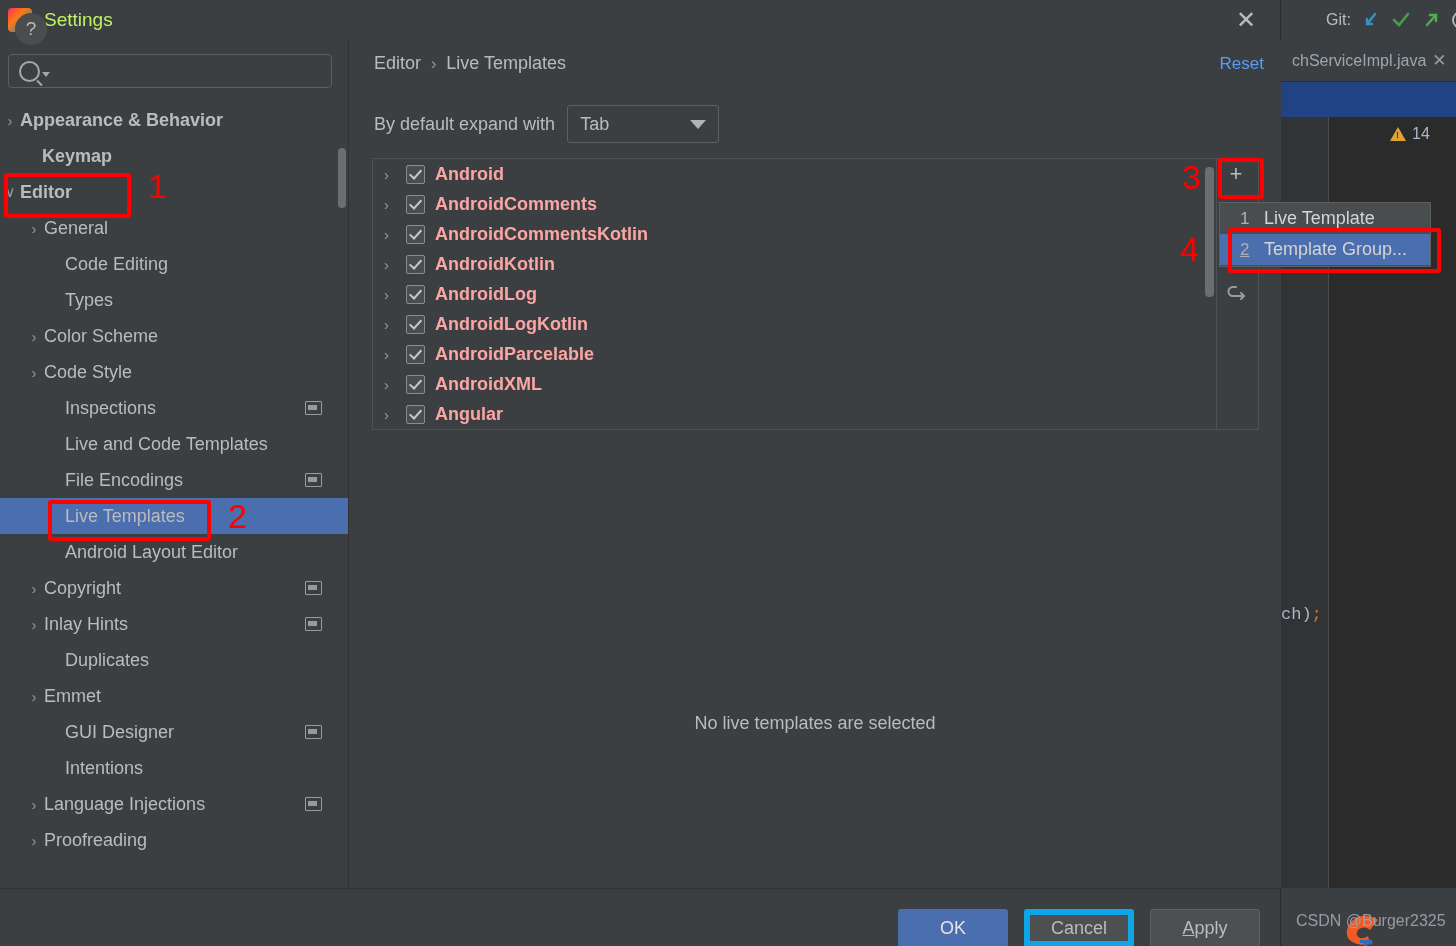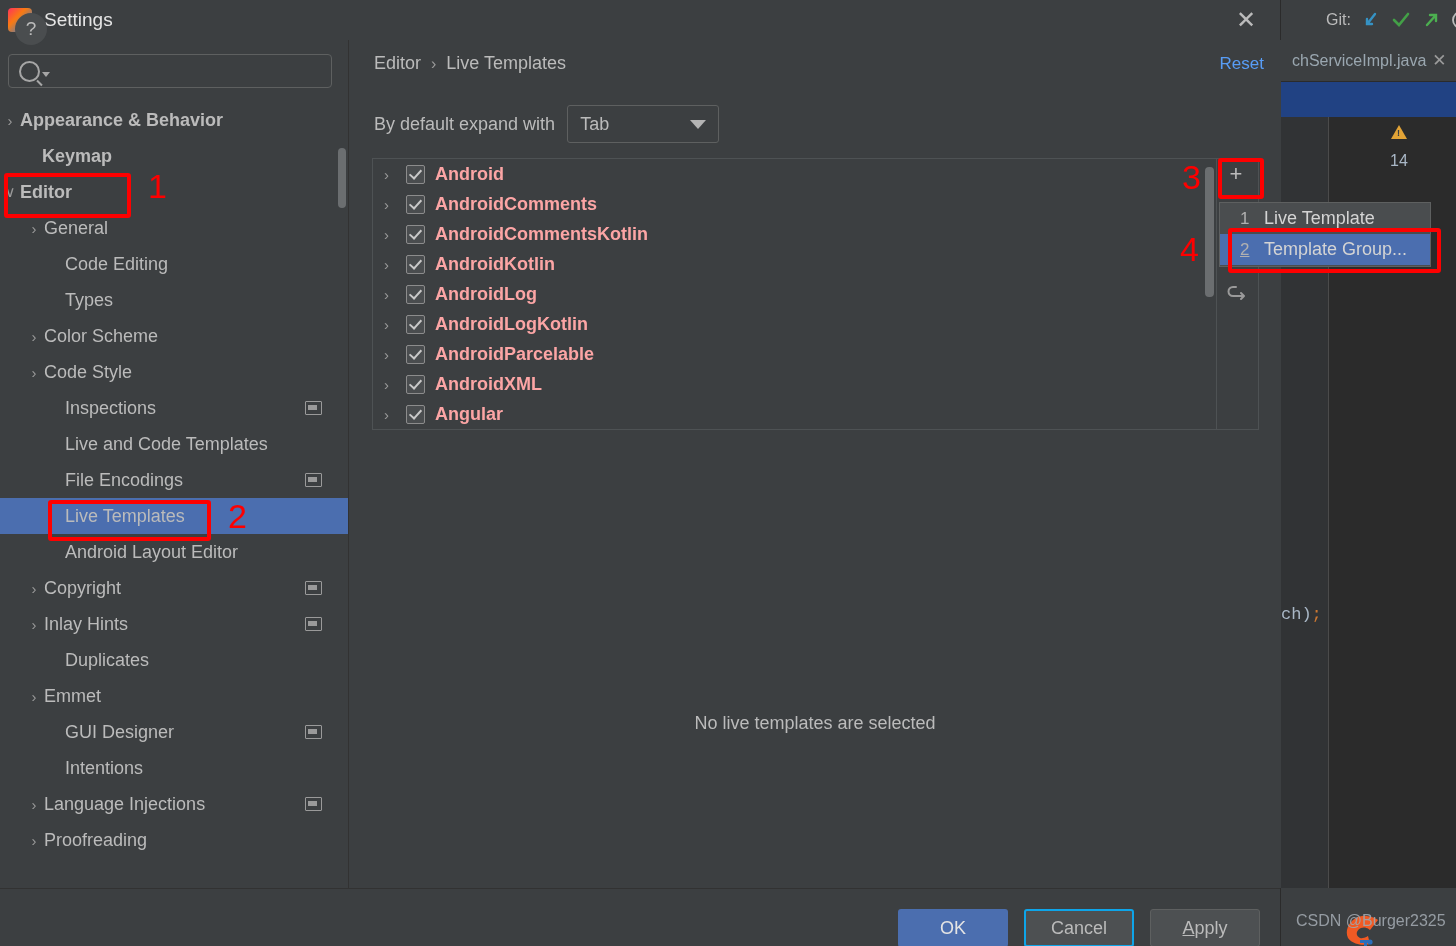--- a/index.html
+++ b/index.html
@@ -18,40 +18,40 @@
   .git-label{color:#bbbbbb;font-size:16px;}
   .ico{width:20px;height:20px;display:inline-block;}
   .ide-tabstrip{position:absolute;left:1280px;top:40px;width:176px;height:42px;background:#3c3f41;
     display:flex;align-items:center;padding-left:4px;box-sizing:border-box;border-bottom:1px solid #2b2b2b;}
   .tab-name{color:#9aa7b0;font-size:16px;white-space:nowrap;margin-left:8px;}
   .tab-close{color:#9a9a9a;font-size:17px;margin-left:6px;}
   .ide-sel-line{position:absolute;left:1280px;top:82px;width:176px;height:35px;background:#214283;}
   .ide-editor{position:absolute;left:1280px;top:117px;width:176px;height:771px;background:#2b2b2b;}
   .ide-gutter{position:absolute;left:1280px;top:117px;width:48px;height:771px;background:#313335;
     border-right:1px solid #4b4b4b;}
-  .ide-warn{position:absolute;left:1390px;top:125px;display:flex;align-items:center;gap:13px;flex-direction:column;}
+  .ide-warn{position:absolute;left:1390px;top:125px;display:flex;align-items:center;gap:6px;}
   .warn-tri{width:0;height:0;border-left:8px solid transparent;border-right:8px solid transparent;
     border-bottom:14px solid #e2a336;position:relative;}
   .warn-tri:after{content:"!";position:absolute;left:-2px;top:3px;font-size:9px;color:#3c3f41;font-weight:bold;}
   .warn-count{color:#a9b7c6;font-size:16px;}
   .ide-code{position:absolute;left:1281px;top:605px;color:#a9b7c6;font-family:"Liberation Mono","DejaVu Sans Mono",monospace;font-size:17px;}
   .ide-code .sc{color:#cc7832;}
   .ide-statusbar{position:absolute;left:1280px;top:888px;width:176px;height:58px;background:#3c3f41;}
 
   
   .dialog{position:absolute;left:0;top:0;width:1280px;height:946px;background:#3c3f41;
     box-shadow:0 0 0 1px #2b2b2b;}
   .titlebar{position:absolute;left:0;top:0;width:1280px;height:40px;background:#3c3f41;
     display:flex;align-items:center;}
   .ij-logo{width:24px;height:24px;margin-left:8px;border-radius:4px;
     background:linear-gradient(135deg,#fe315d 0%,#f97a12 38%,#087cfa 100%);
     position:relative;overflow:hidden;}
   .ij-logo:after{content:"IJ";position:absolute;right:2px;bottom:0px;font-size:10px;color:#fff;
     font-weight:bold;background:#1a1a1a;padding:0 2px 1px 2px;border-radius:1px;line-height:11px;}
-  .dlg-title{margin-left:12px;color:#e5e5e5;font-size:19px;}
+  .dlg-title{margin-left:12px;color:#bef264;font-size:19px;}
   .dlg-close{position:absolute;right:22px;top:8px;width:24px;height:24px;color:#bbbbbb;font-size:24px;
     line-height:24px;text-align:center;}
 
   
   .nav{position:absolute;left:0;top:40px;width:348px;height:848px;background:#3c3f41;}
   .search-wrap{position:absolute;left:8px;top:14px;width:324px;height:34px;
     border:1px solid #5e6060;border-radius:4px;box-sizing:border-box;background:#3c3f41;
     display:flex;align-items:center;padding-left:10px;}
   .search-ico{width:17px;height:17px;border:2px solid #a6a6a6;border-radius:50%;position:relative;}
   .search-ico:after{content:"";position:absolute;right:-5px;bottom:-4px;width:7px;height:2px;background:#a6a6a6;transform:rotate(45deg);}
@@ -107,21 +107,21 @@
   .emptymsg{position:absolute;left:0;top:673px;width:932px;text-align:center;color:#bbbbbb;font-size:18px;}
 
   
   .bottombar{position:absolute;left:0;top:888px;width:1280px;height:58px;background:#3c3f41;
     border-top:1px solid #323232;}
   .helpbtn{position:absolute;left:15px;top:13px;width:32px;height:32px;border-radius:50%;
     background:#4a4d4f;color:#bbbbbb;font-size:19px;display:flex;align-items:center;justify-content:center;}
   .btn{position:absolute;top:909px;height:38px;border-radius:3px;display:flex;align-items:center;
     justify-content:center;font-size:18px;box-sizing:border-box;}
   .btn-ok{left:898px;width:110px;background:#4b6eaf;color:#e4e4e4;}
-  .btn-cancel{left:1024px;width:110px;background:#4d5052;color:#bbbbbb;border:2px solid #0ea5e9;}
+  .btn-cancel{left:1024px;width:110px;background:#4d5052;color:#bbbbbb;border:6px solid #0ea5e9;}
   .btn-apply{left:1150px;width:110px;background:#4d5052;color:#bbbbbb;border:1px solid #5e6060;}
   .btn-apply .u,.btn-cancel .u{text-decoration:underline;}
 
   
   .popup{position:absolute;left:1219px;top:202px;width:212px;height:65px;background:#4a4d4f;
     border:1px solid #5e6060;box-sizing:border-box;z-index:40;}
   .mrow{height:31px;display:flex;align-items:center;padding-left:20px;box-sizing:border-box;}
   .mrow.hl{background:#4b6eaf;}
   .mnum{color:#b0b0b0;font-size:17px;width:24px;}
   .mnum.u{text-decoration:underline;}

